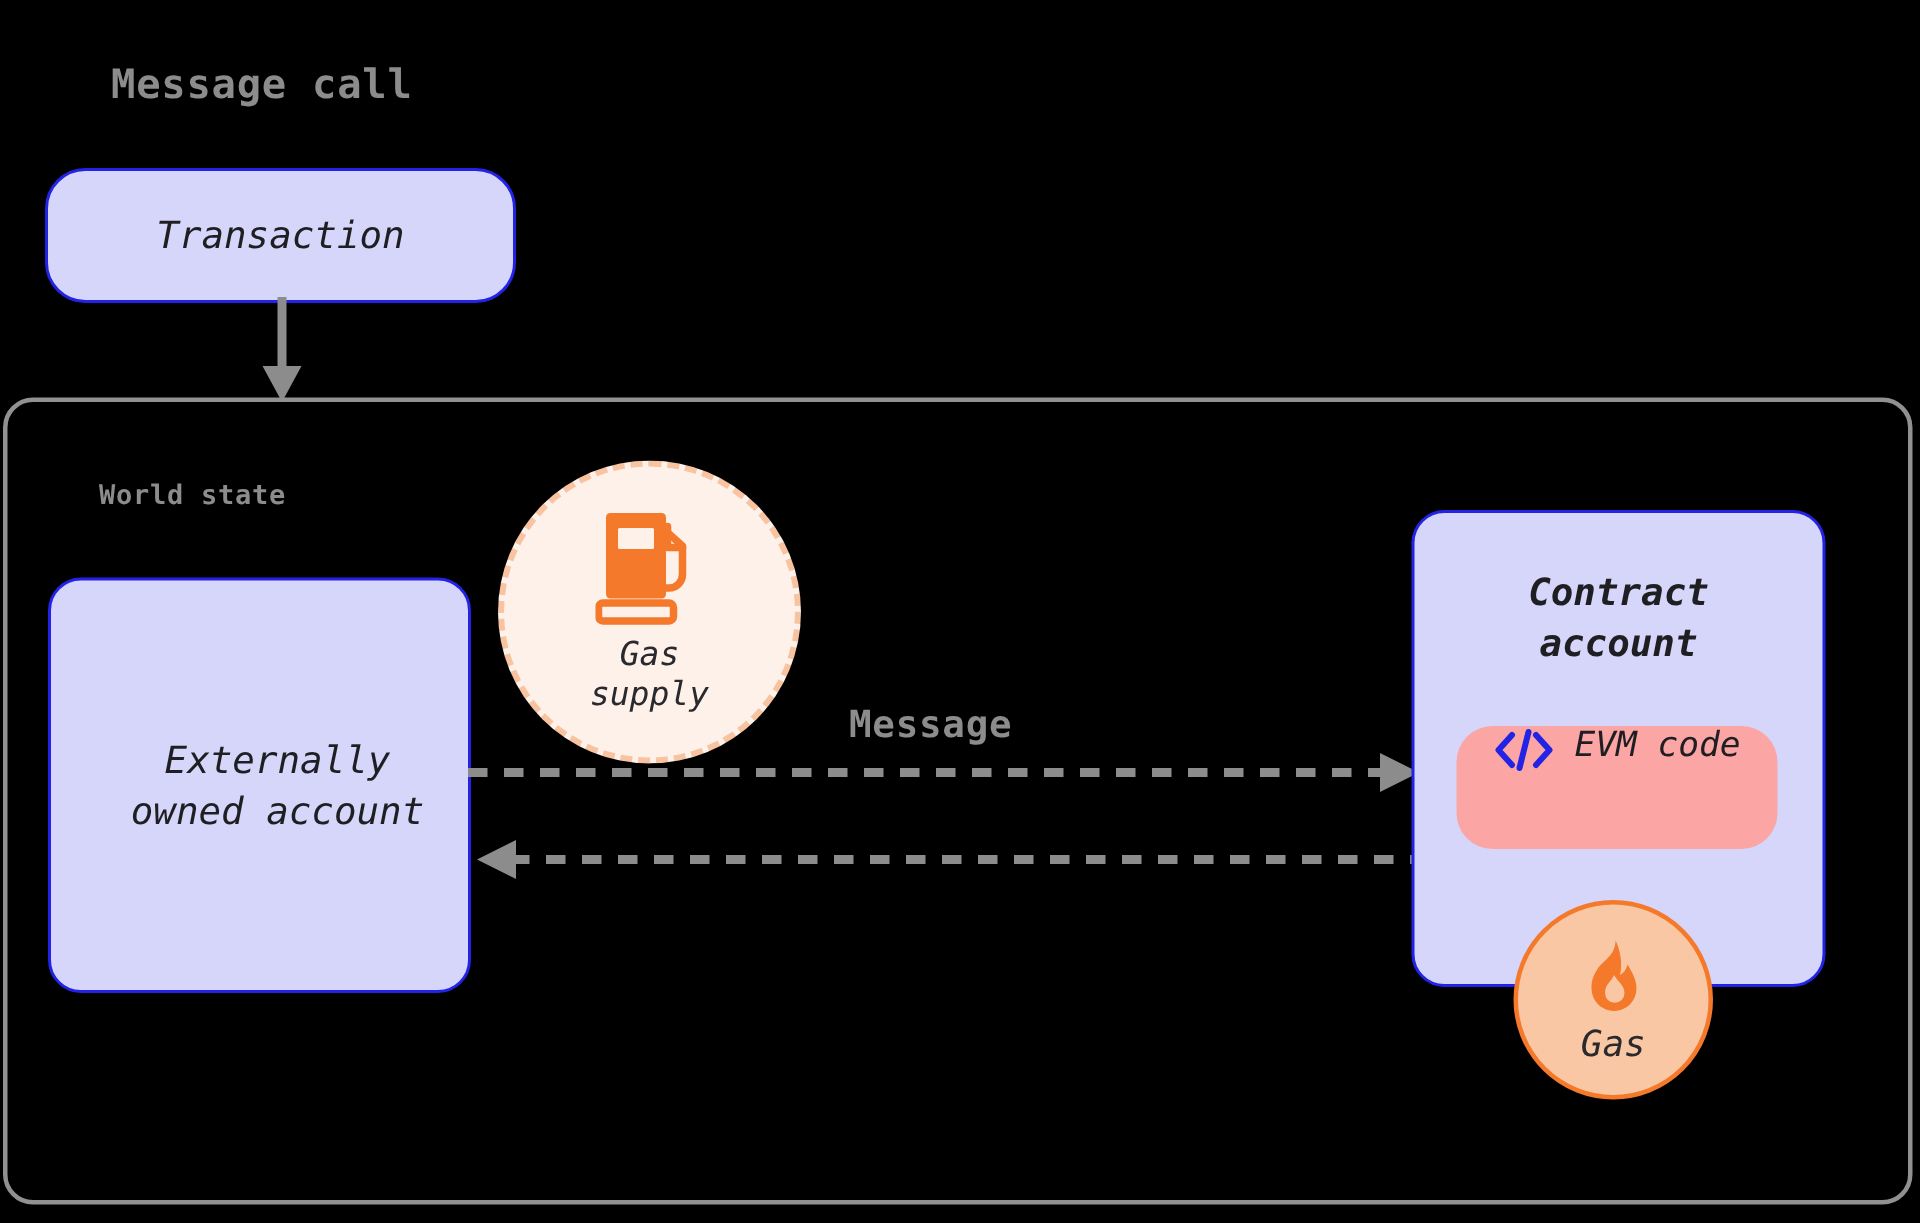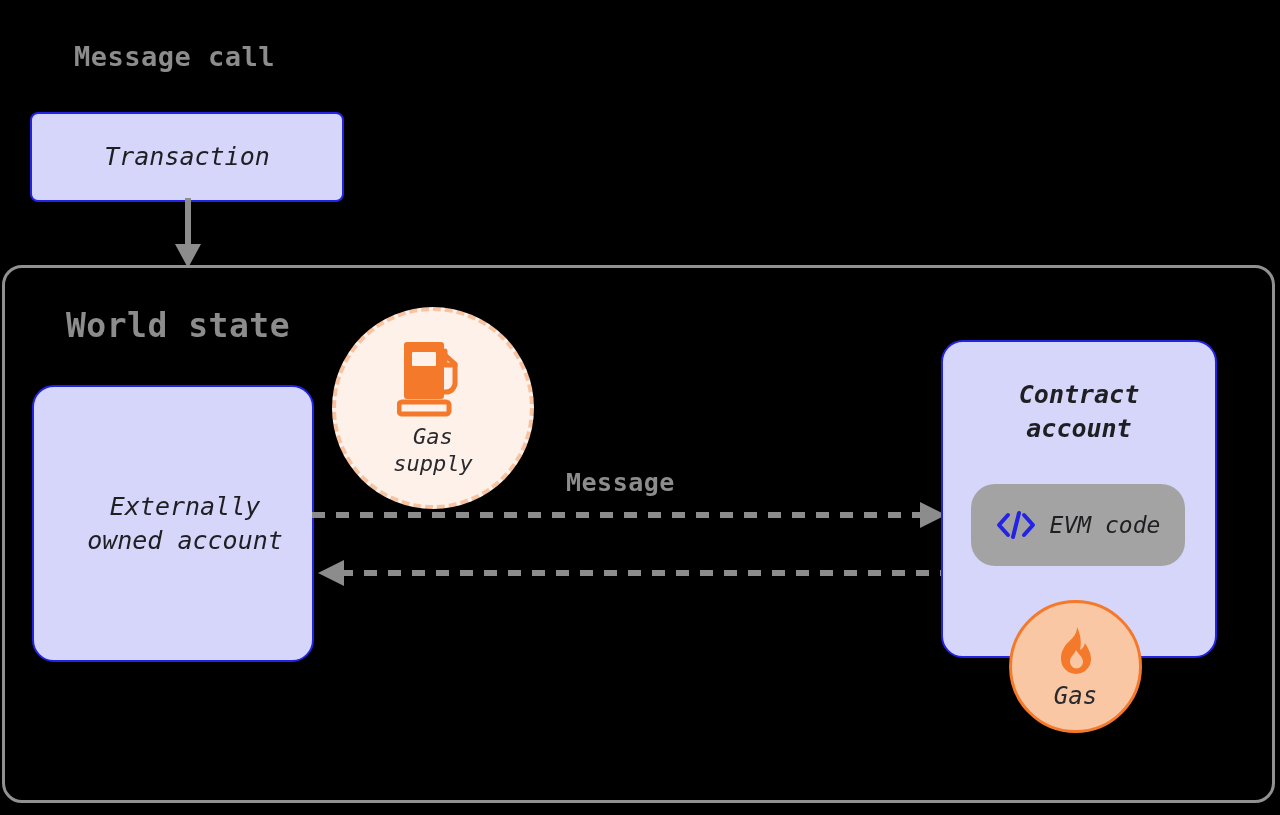--- a/index.html
+++ b/index.html
@@ -33,22 +33,22 @@
     letter-spacing: 0.5px;
     white-space: nowrap;
   }
   #message-call-title {
     left: 74px;
     top: 41px;
     font-size: 27px;
   }
   #world-state-title {
     left: 66px;
-    top: 306px;
-    font-size: 33px;
+    top: 320px;
+    font-size: 18px;
   }
   #message-label {
     left: 566px;
     top: 468px;
     font-size: 25px;
   }
 
   
   #world-state-container {
     position: absolute;
@@ -80,21 +80,21 @@
     text-align: center;
     line-height: 1.35;
     white-space: pre-line;
   }
 
   #transaction-box {
     left: 30px;
     top: 112px;
     width: 314px;
     height: 90px;
-    border-radius: 8px;
+    border-radius: 27px;
   }
   #transaction-box .node-label { font-size: 25px; }
 
   #eoa-box {
     left: 32px;
     top: 385px;
     width: 282px;
     height: 277px;
     border-radius: 22px;
   }
@@ -111,24 +111,24 @@
   }
   #contract-box .node-label { font-size: 25px; font-weight: bold; }
 
   
   #evm-code-pill {
     position: absolute;
     left: 971px;
     top: 484px;
     width: 214px;
     height: 82px;
-    background: #a3a3a3;
+    background: #fca5a5;
     border-radius: 24px;
     display: flex;
-    align-items: center;
+    align-items: flex-start;
     justify-content: center;
     gap: 14px;
   }
   #evm-code-pill .evm-text {
     color: #1f1f23;
     font-family: "DejaVu Sans Mono", "Liberation Mono", monospace;
     font-style: italic;
     font-size: 23px;
     white-space: nowrap;
   }

